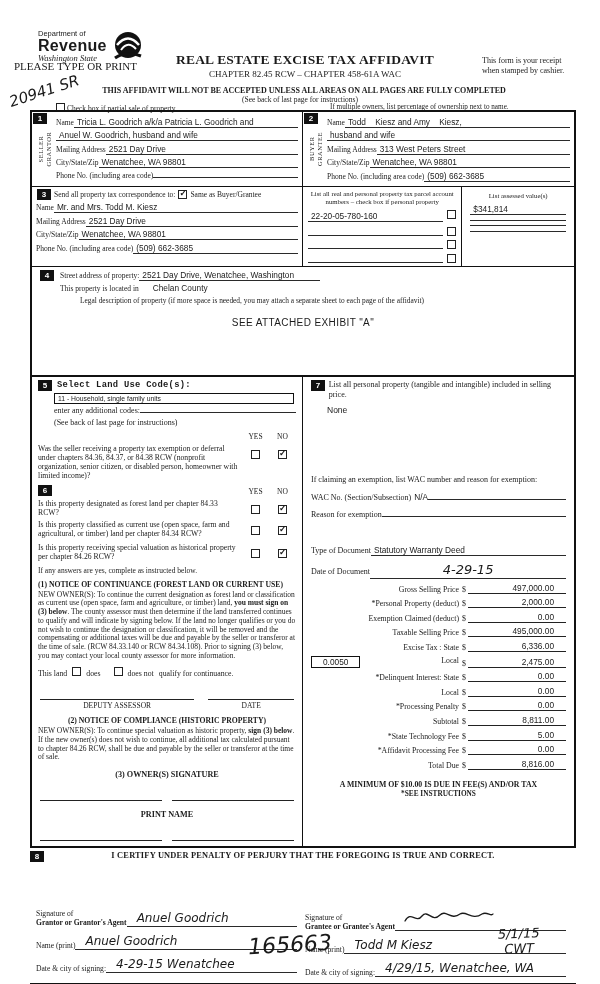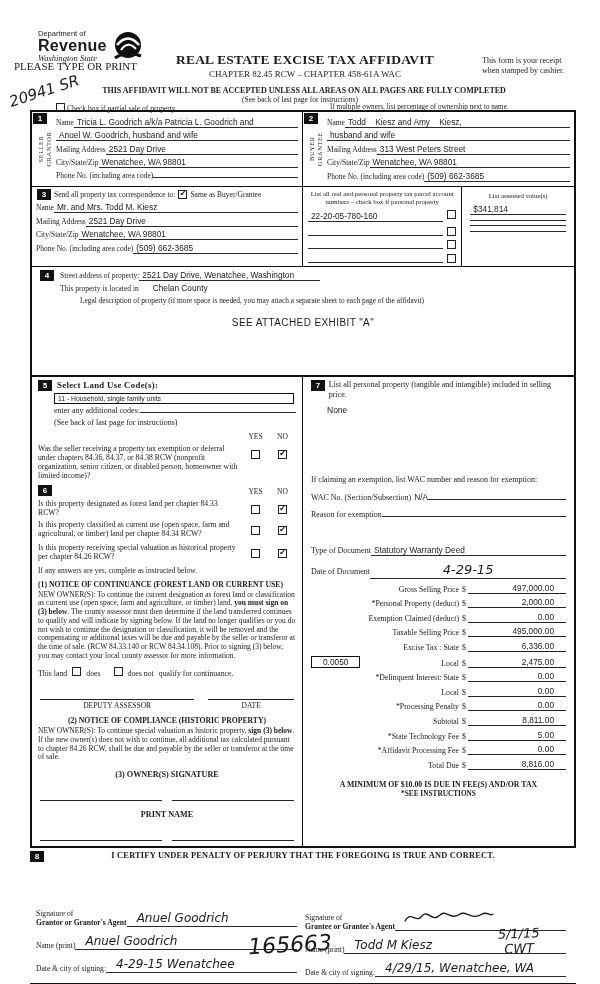--- a/index.html
+++ b/index.html
@@ -50,41 +50,41 @@
   .pcol{flex:1.55;border-right:1.5px solid #111;padding:3px 5px 3px;display:flex;flex-direction:column;}
   .vcol{flex:1;padding:1px 8px 3px;display:flex;flex-direction:column;}
   .phead{font-size:6.8px;text-align:center;line-height:8px;}
   .prow{display:flex;align-items:baseline;margin-top:4.5px;gap:4px;}
   .bC{border-left:2px solid #111;border-right:2px solid #111;position:relative;
       box-sizing:border-box;min-height:108px;padding:3px 8px 0 8px;}
   .exhibit{text-align:center;margin-top:12px;font-size:10px;letter-spacing:.4px;}
   .bD{display:flex;border:2px solid #111;min-height:450px;box-sizing:border-box;}
   .dl{width:50%;border-right:1.5px solid #111;box-sizing:border-box;padding:3px 6px 5px;position:relative;}
   .dr{width:50%;box-sizing:border-box;padding:3px 8px 5px;}
-  .s5t{font-weight:bold;font-size:8.8px;letter-spacing:.3px;}
+  .s5t{font-weight:bold;font-size:8.8px;letter-spacing:.3px;font-family:Liberation Mono, monospace;}
   .codebox{border:1px solid #111;margin:2px 2px 0 16px;padding:1px 3px;font-size:6.8px;}
   .ynhead{display:flex;justify-content:flex-end;font-size:7.5px;margin-top:5px;}
   .yn{width:27px;text-align:center;flex-shrink:0;}
   .q{display:flex;align-items:flex-start;margin-top:3px;}
   .qt{flex:1;font-size:7.7px;line-height:9px;padding-right:2px;}
   .s6h{display:flex;justify-content:space-between;align-items:flex-end;margin-top:5px;}
   .para{font-size:7.5px;line-height:8.7px;margin-top:2px;text-align:left;}
   .ttl{font-weight:bold;font-size:7.7px;margin-top:4px;}
   .ctr{text-align:center;}
   .qualify{display:flex;align-items:baseline;gap:5px;font-size:7.8px;margin-top:7px;}
   .duo{display:flex;gap:14px;margin-top:12px;padding:0 2px;}
   .seg{display:flex;flex-direction:column;}
   .seg .ln{border-bottom:1px solid #222;height:9px;}
   .seg .cap{text-align:center;font-size:7.5px;margin-top:1px;}
   .w1{flex:1.8;} .w2{flex:1;}
   .s7h{display:flex;align-items:flex-start;gap:4px;}
   .s7t{font-size:8px;line-height:10px;}
   .mrow{display:flex;align-items:flex-end;margin-top:3.6px;}
   .ml{width:148px;text-align:right;font-size:7.8px;white-space:nowrap;flex-shrink:0;}
-  .ml.rate{display:flex;justify-content:space-between;align-items:flex-end;}
+  .ml.rate{display:flex;justify-content:space-between;}
   .ratebox{border:1px solid #111;padding:0 11px;font-size:8.3px;font-family:"Liberation Sans",sans-serif;}
   .mc{padding:0 2px 0 3px;font-size:7.8px;}
   .mv{flex:1;border-bottom:1px solid #222;text-align:right;font-family:"Liberation Sans",sans-serif;
       font-size:8.3px;padding-right:12px;min-width:0;}
   .minnote{font-weight:bold;font-size:7.8px;text-align:center;margin-top:10px;}
   .minnote2{font-weight:bold;font-size:7.3px;text-align:center;}
   .bE{position:relative;padding:3px 4px 2px;}
   .certify{text-align:center;font-weight:bold;font-size:8.4px;letter-spacing:.2px;}
   .sigcols{display:flex;margin-top:3px;}
   .sigcol{width:50%;box-sizing:border-box;padding:0 6px 0 2px;margin-top:41px;}

